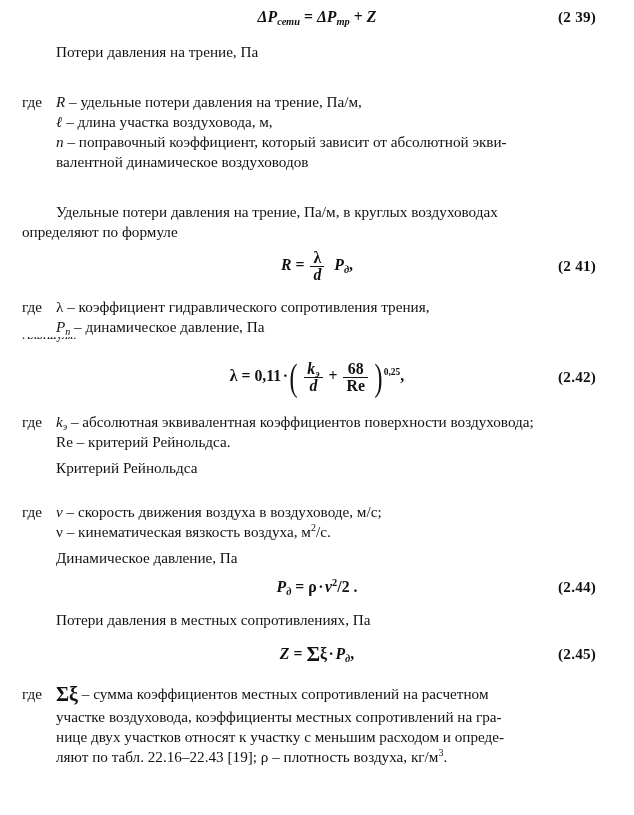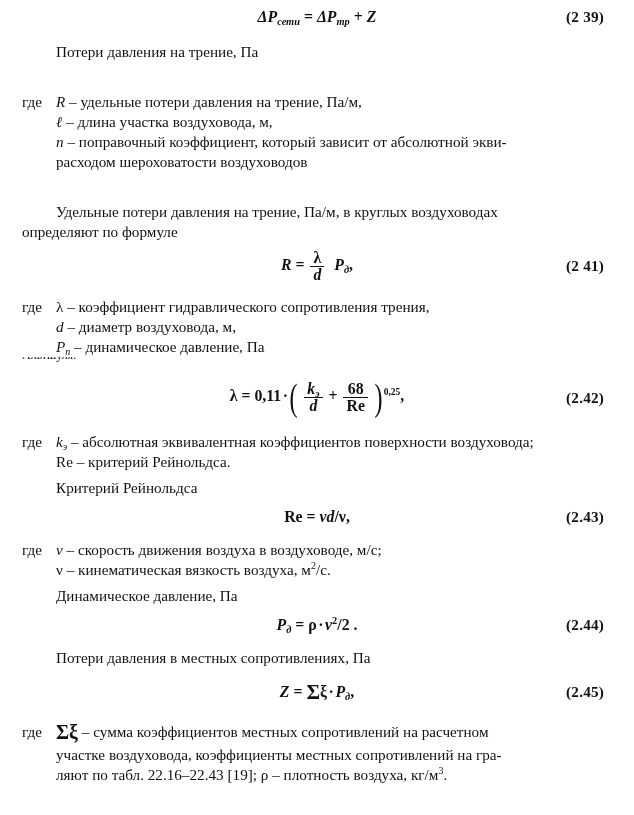--- a/index.html
+++ b/index.html
@@ -32,21 +32,21 @@
     text-align:center;
     font-size:15.8px;
     margin:0;
   }
   .eq-body{
     display:inline-block;
     font-family:"Liberation Serif","DejaVu Serif",serif;
   }
   .eq-num{
     position:absolute;
-    right:8px;
+    right:16px;
     top:50%;
     transform:translateY(-50%);
     font-size:15.2px;
     font-weight:bold;
     letter-spacing:0.2px;
     white-space:nowrap;
   }
 
   
   .where{
@@ -173,21 +173,21 @@
       <span class="wtext"><i class="it">R</i>&nbsp;<span>– удельные потери давления на трение, Па/м,</span></span>
     </div>
     <div class="wrow">
       <span class="wlead"></span>
       <span class="wtext"><i class="it">ℓ</i>&nbsp;<span>– длина участка воздуховода, м,</span></span>
     </div>
     <div class="wrow">
       <span class="wlead"></span>
       <span class="wtext"><i class="it">n</i>&nbsp;<span>– поправочный коэффициент, который зависит от абсолютной экви-</span></span>
     </div>
-    <div class="wcont">расходом шероховатости воздуховодов</div>
+    <div class="wcont">валентной динамическое воздуховодов</div>
   </div>
 
   <div class="sp16"></div>
   <div class="sp14"></div>
 
   <p class="para indent">Удельные потери давления на трение, Па/м, в круглых воздуховодах</p>
   <p class="para">определяют по формуле</p>
 
   <div class="sp8"></div>
 
@@ -203,24 +203,20 @@
     </span>
     <span class="eq-num">(2 41)</span>
   </div>
 
   <div class="sp14"></div>
 
   <div class="where">
     <div class="wrow">
       <span class="wlead">где</span>
       <span class="wtext"><span>λ</span>&nbsp;<span>– коэффициент гидравлического сопротивления трения,</span></span>
-    </div>
-    <div class="wrow">
-      <span class="wlead"></span>
-      <span class="wtext"><i class="it">d</i>&nbsp;<span>– диаметр воздуховода, м,</span></span>
     </div>
     <div class="wrow">
       <span class="wlead"></span>
       <span class="wtext"><i class="it">P</i><span class="dn">п</span>&nbsp;<span>– динамическое давление, Па</span></span>
     </div>
   </div>
 
   <div class="clipped-line">
     <span>Альтшуля.</span>
   </div>
@@ -259,28 +255,20 @@
       <span class="wtext"><span>Re</span>&nbsp;<span>– критерий Рейнольдса.</span></span>
     </div>
   </div>
 
   <div class="sp6"></div>
 
   <p class="para indent">Критерий Рейнольдса</p>
 
   <div class="sp10"></div>
 
-  <div class="eq-row">
-    <span class="eq-body">
-      <span class="b">Re</span>
-      <span class="b">=</span>
-      <i class="bi">v</i><i class="bi">d</i><span class="b">/</span><span class="b">ν</span><span class="b">,</span>
-    </span>
-    <span class="eq-num">(2.43)</span>
-  </div>
 
   <div class="sp14"></div>
 
   <div class="where">
     <div class="wrow">
       <span class="wlead">где</span>
       <span class="wtext"><i class="it">v</i>&nbsp;<span>– скорость движения воздуха в воздуховоде, м/с;</span></span>
     </div>
     <div class="wrow">
       <span class="wlead"></span>
@@ -319,16 +307,17 @@
   </div>
 
   <div class="sp14"></div>
 
   <div class="where">
     <div class="wrow">
       <span class="wlead">где</span>
       <span class="wtext"><span class="bigsum b">Σξ</span>&nbsp;<span>– сумма коэффициентов местных сопротивлений на расчетном</span></span>
     </div>
     <div class="wcont">участке воздуховода, коэффициенты местных сопротивлений на гра-</div>
+    <div class="wcont">нице двух участков относят к участку с меньшим расходом и опреде-</div>
     <div class="wcont"><span>ляют по табл. 22.16–22.43 [19]; ρ – плотность воздуха, кг/м</span><span class="up">3</span><span>.</span></div>
   </div>
 
 </div>
 
 </body></html>

